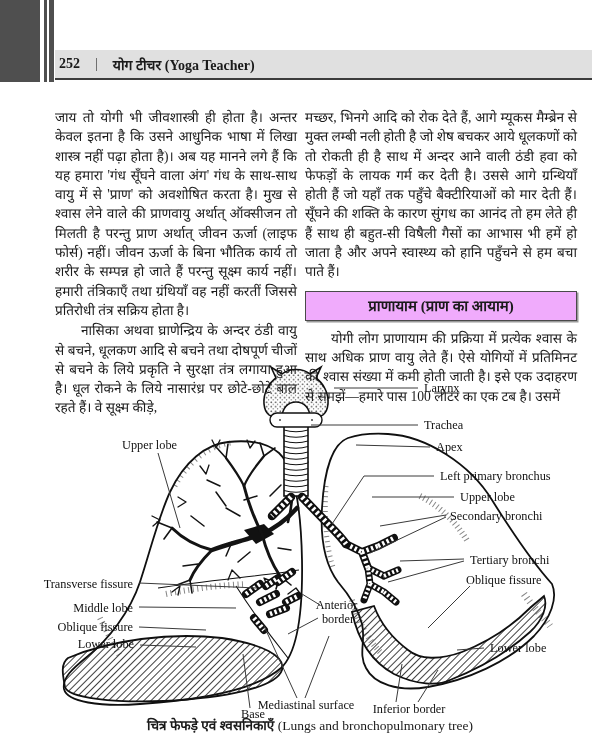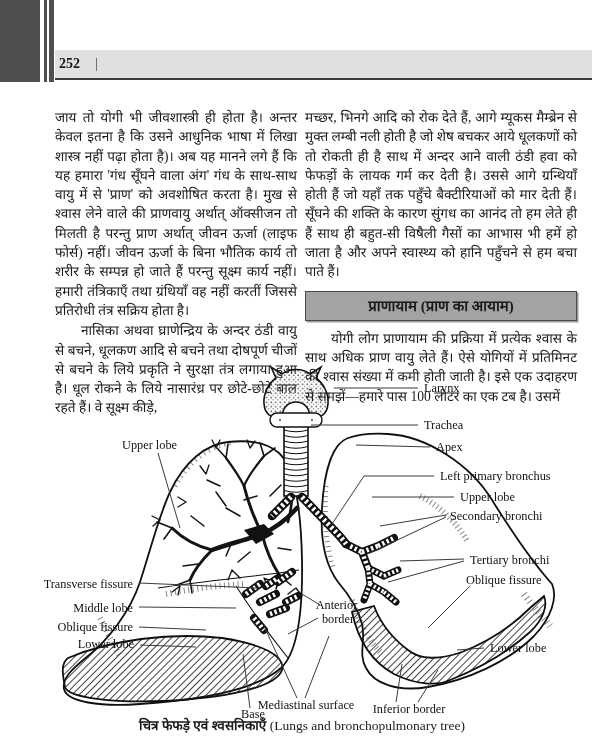--- a/index.html
+++ b/index.html
@@ -14,26 +14,26 @@
               border-bottom:2px solid #3c3c3c;display:flex;align-items:center;
               font-size:14px;font-weight:bold;gap:8px;}
   .header-bar .pgnum{margin-left:4px;}
   .header-bar .sep{margin:0 7px;font-weight:normal;color:#444;}
   
   .col{position:absolute;top:108px;font-size:13.6px;line-height:19.3px;text-align:justify;}
   .col-left{left:55px;width:242px;}
   .col-right{left:305px;width:272px;font-family:Liberation Serif, serif;}
   .col p{margin:0;}
   .col p.indent{text-indent:26px;margin-top:1px;}
-  .heading-box{margin:9px 0 8px 0;background:#a3a3a3;border:1px solid #4a4a4a;
+  .heading-box{margin:9px 0 8px 0;background:#f0abfc;border:1px solid #4a4a4a;
                box-shadow:1.5px 1.5px 0 #9a9a9a;text-align:center;font-weight:bold;
                font-size:15px;padding:4px 2px;text-indent:0;line-height:20px;}
   
   .figure{position:absolute;left:0;top:356px;width:600px;height:364px;}
-  .fig-caption{position:absolute;left:32px;top:716px;width:540px;text-align:center;
+  .fig-caption{position:absolute;left:40px;top:716px;width:540px;text-align:center;
                font-size:13.5px;}
   .fig-caption .b{font-weight:bold;}
   .fig-caption .lat{font-weight:normal;}
   svg text{font-family:"Liberation Serif","DejaVu Serif",serif;font-size:12.3px;fill:#111;}
   .lbl-line{stroke:#3a3a3a;stroke-width:1;fill:none;}
   .outline{stroke:#101010;stroke-width:1.8;fill:#ffffff;}
   .fissure{stroke:#101010;stroke-width:1.1;fill:none;}
   .tickedge{fill:none;stroke:#222;opacity:.55;}
   .tube-d{stroke:#101010;fill:none;stroke-linecap:round;}
   .tube-w{stroke:#ffffff;fill:none;stroke-linecap:butt;}
@@ -44,20 +44,21 @@
 
 <div class="page">
 
   <div class="bind-block"></div>
   <div class="bind-stripe1"></div>
   <div class="bind-stripe2"></div>
 
   <div class="header-bar">
     <span class="pgnum">252</span>
     <span class="sep">|</span>
+    <span class="title">योग टीचर (Yoga Teacher)</span>
   </div>
 
   <div class="col col-left">
     <p>जाय तो योगी भी जीवशास्त्री ही होता है। अन्तर केवल इतना है कि उसने आधुनिक भाषा में लिखा शास्त्र नहीं पढ़ा होता है)। अब यह मानने लगे हैं कि यह हमारा 'गंध सूँघने वाला अंग' गंध के साथ-साथ वायु में से 'प्राण' को अवशोषित करता है। मुख से श्वास लेने वाले की प्राणवायु अर्थात् ऑक्सीजन तो मिलती है परन्तु प्राण अर्थात् जीवन ऊर्जा (लाइफ फोर्स) नहीं। जीवन ऊर्जा के बिना भौतिक कार्य तो शरीर के सम्पन्न हो जाते हैं परन्तु सूक्ष्म कार्य नहीं। हमारी तंत्रिकाएँ तथा ग्रंथियाँ वह नहीं करतीं जिससे प्रतिरोधी तंत्र सक्रिय होता है।</p>
     <p class="indent">नासिका अथवा घ्राणेन्द्रिय के अन्दर ठंडी वायु से बचने, धूलकण आदि से बचने तथा दोषपूर्ण चीजों से बचने के लिये प्रकृति ने सुरक्षा तंत्र लगाया हुआ है। धूल रोकने के लिये नासारंध्र पर छोटे-छोटे बाल रहते हैं। वे सूक्ष्म कीड़े,</p>
   </div>
 
   <div class="col col-right">
     <p>मच्छर, भिनगे आदि को रोक देते हैं, आगे म्यूकस मैम्ब्रेन से मुक्त लम्बी नली होती है जो शेष बचकर आये धूलकणों को तो रोकती ही है साथ में अन्दर आने वाली ठंडी हवा को फेफड़ों के लायक गर्म कर देती है। उससे आगे ग्रन्थियाँ होती हैं जो यहाँ तक पहुँचे बैक्टीरियाओं को मार देती हैं। सूँघने की शक्ति के कारण सुंगध का आनंद तो हम लेते ही हैं साथ ही बहुत-सी विषैली गैसों का आभास भी हमें हो जाता है और अपने स्वास्थ्य को हानि पहुँचने से हम बचा पाते हैं।</p>
     <div class="heading-box">प्राणायाम (प्राण का आयाम)</div>

